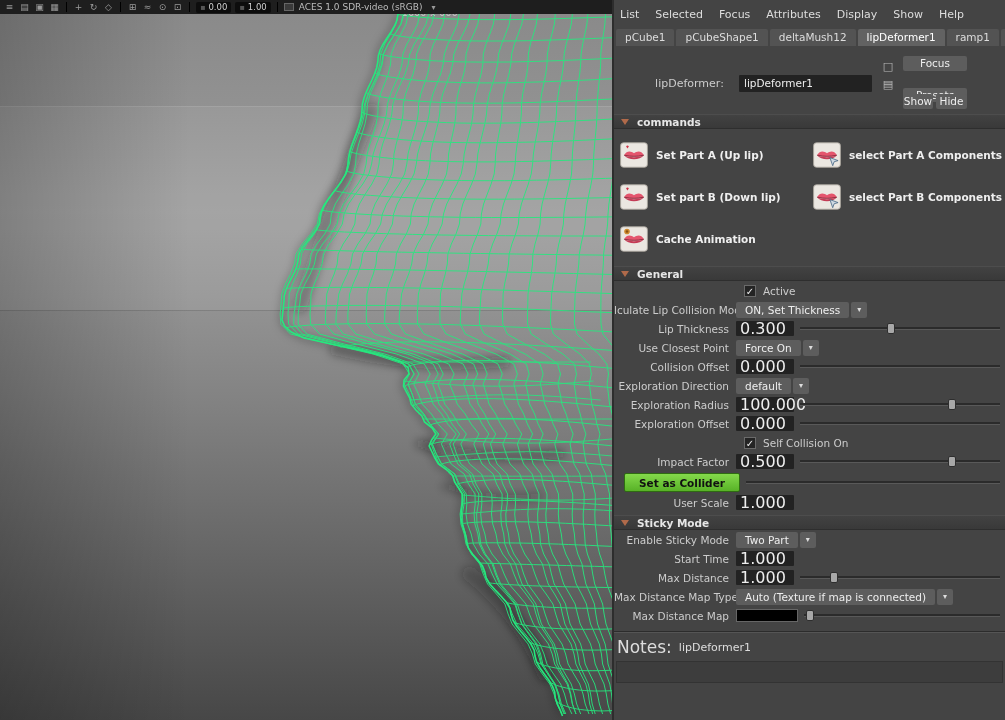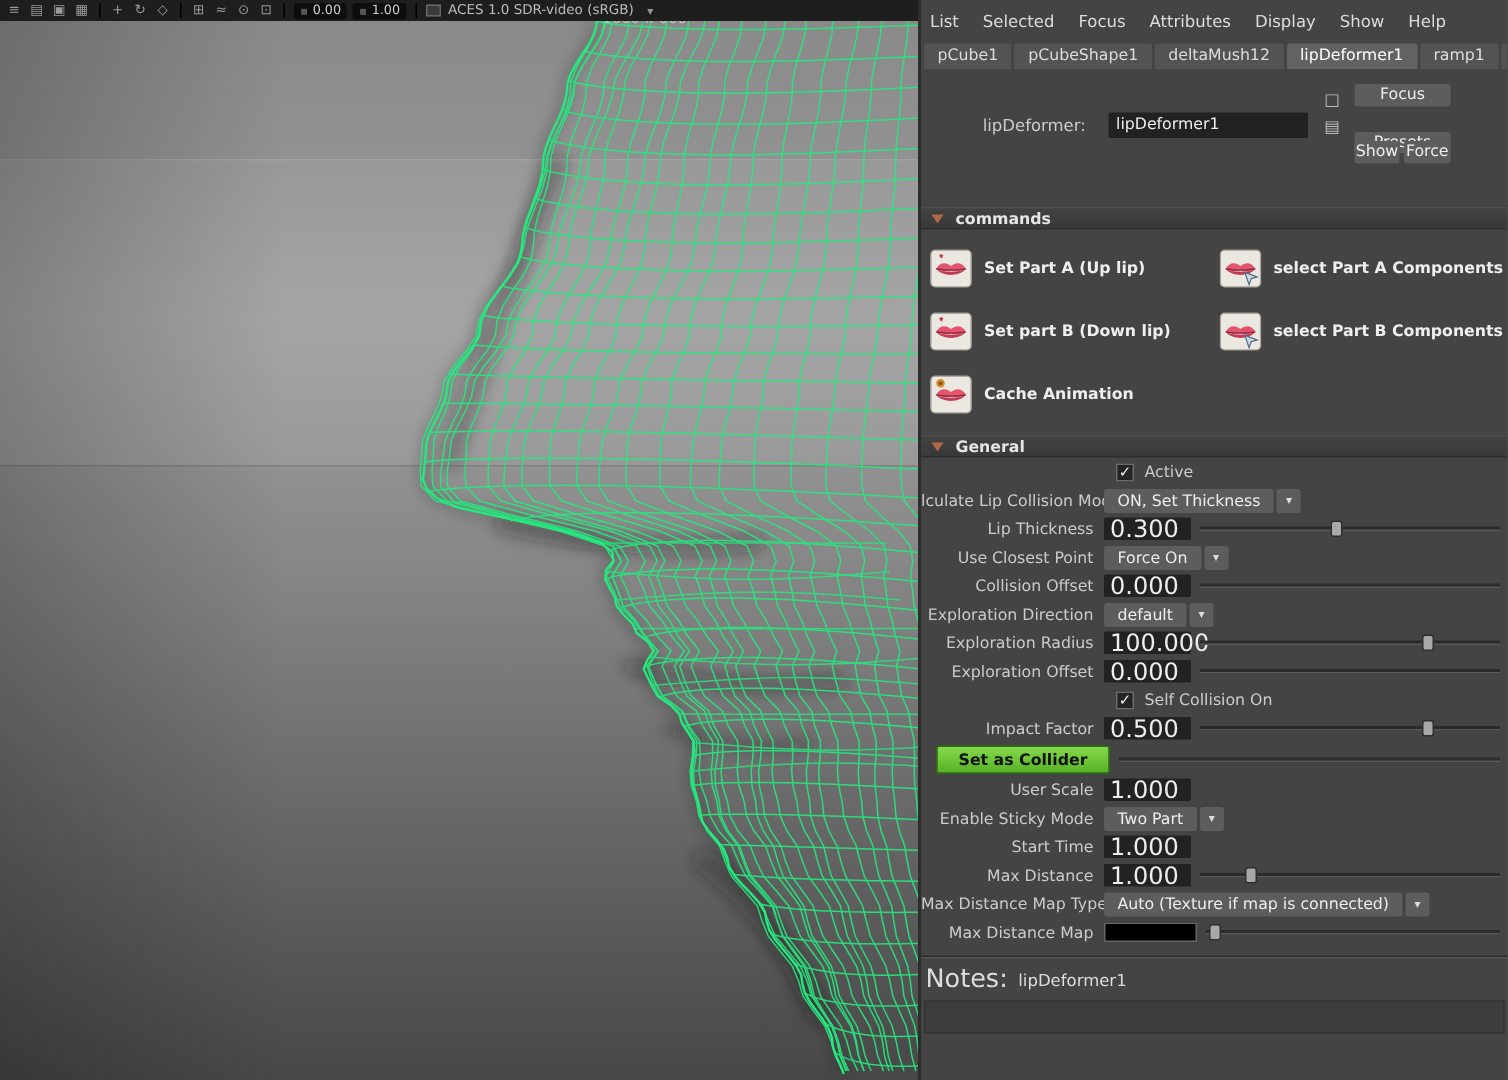--- a/index.html
+++ b/index.html
@@ -40,21 +40,21 @@
   #focus-btn{position:absolute;left:289px;top:0;width:64px;height:15px;line-height:15px}
   #presets-btn{position:absolute;left:289px;top:32px;width:64px;height:14px;line-height:15px}
   #show-btn{position:absolute;left:289px;top:38px;width:30px;height:15px;line-height:15px}
   #hide-btn{position:absolute;left:322px;top:38px;width:31px;height:15px;line-height:15px}
   .sec-header{height:15px;background:linear-gradient(#424242,#393939);
     border-top:1px solid #4d4d4d;border-bottom:1px solid #2e2e2e;
     display:flex;align-items:center;gap:8px;padding:0 7px}
   .sec-arrow{width:0;height:0;border-left:4px solid transparent;border-right:4px solid transparent;
     border-top:6px solid #b06a4a;flex:none}
   .sec-title{color:#e6e6e6;font-size:10.5px;font-weight:bold}
-  #commands-header{margin-top:24px}
+  #commands-header{margin-top:0}
   #commands-body{padding:5px 2px 3px 2px}
   .cmd-grid{display:grid;grid-template-columns:193px 1fr}
   .cmd{display:flex;align-items:center;gap:8px;height:42px;padding-left:4px;cursor:default}
   .cmd-icon{width:28px;height:28px;flex:none}
   .cmd-label{font-size:10.5px;color:#efefef;font-weight:bold}
   .row{display:flex;align-items:center;height:19px;padding-right:3px}
   .rlabel{width:122px;text-align:right;padding-right:7px;color:#ccc;font-size:10.5px;
     white-space:nowrap;flex:none}
   .field{background:#222;height:15px;line-height:15px;color:#eee;font-size:16px;
     padding:0 4px;width:58px;border-radius:1px;flex:none}
@@ -247,21 +247,21 @@
     </div>
 
   <div id="node-block">
     <div id="node-label">lipDeformer:</div>
     <div id="node-field">lipDeformer1</div>
     <div id="nb-icon1" class="nb-icon">□</div>
     <div id="nb-icon2" class="nb-icon">▤</div>
     <div id="focus-btn" class="btn">Focus</div>
     <div id="presets-btn" class="btn">Presets</div>
     <div id="show-btn" class="btn">Show</div>
-    <div id="hide-btn" class="btn">Force</div>
+    <div id="hide-btn" class="btn">Hide</div>
   </div>
 
   <div id="commands-header" class="sec-header">
     <span class="sec-arrow"></span>
     <span class="sec-title">commands</span>
   </div>
   <div id="commands-body">
     <div class="cmd-grid">
       <div class="cmd">
         <span class="cmd-icon"><svg viewBox="0 0 24 24" width="28" height="28">
@@ -405,20 +405,24 @@
     <span class="slider">
         <div class="groove"></div>
       </span>
   </div>
 
   <div class="row">
     <span class="rlabel">User Scale</span>
     <span class="field">1.000</span>
   </div>
 
+  <div id="sticky-header" class="sec-header">
+    <span class="sec-arrow"></span>
+    <span class="sec-title">Sticky Mode</span>
+  </div>
 
   <div class="row">
     <span class="rlabel">Enable Sticky Mode</span>
     <span class="dd">
       <span class="dd-main">Two Part</span>
       <span class="dd-arrow">▾</span>
     </span>
   </div>
 
   <div class="row">

